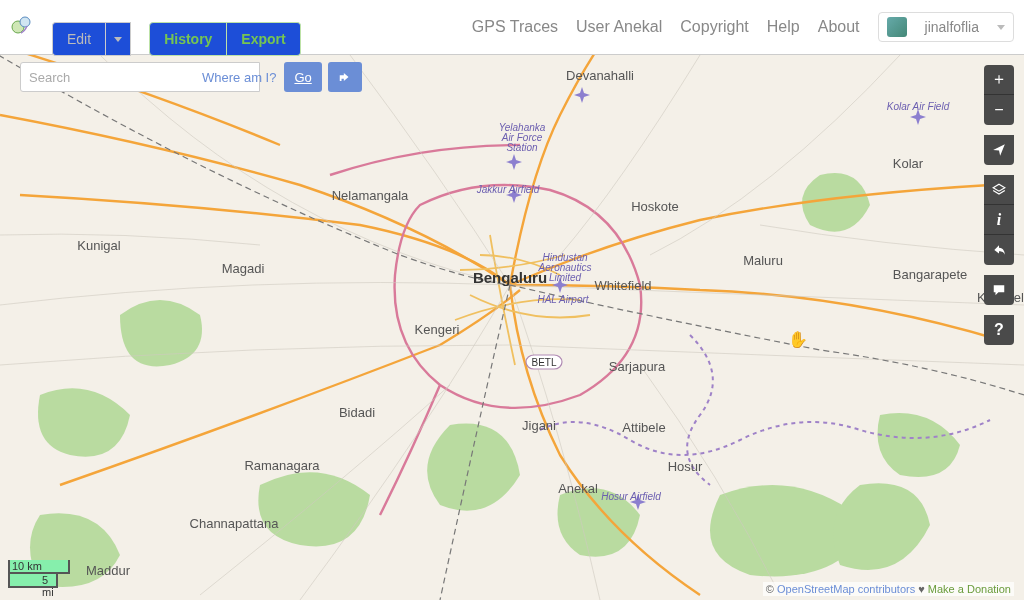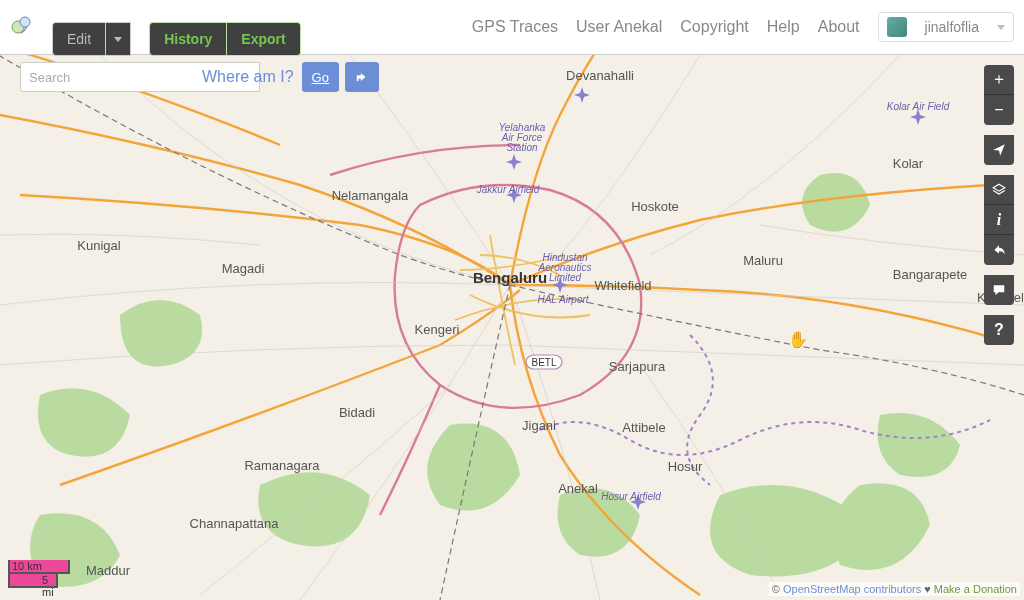--- a/index.html
+++ b/index.html
@@ -17,21 +17,21 @@
   z-index: 30;
 }
 .brand { display: flex; align-items: center; gap: 6px; font-weight: 700; font-size: 17px; color: #222; }
 .brand svg { width: 24px; height: 24px; }
 
 .btn-group { display: inline-flex; margin-left: 18px; }
 .btn {
   height: 34px;
   padding: 0 14px;
   font-size: 14px;
-  background: #404040;
+  background: #1d4ed8;
   border: 1px solid #ccc;
   display: inline-flex;
   align-items: center;
   cursor: pointer;
   margin-top: 24px;
 }
 .btn.green { color: #76c551; border-color: #bde2a7; font-weight: bold; }
 .btn.edit { color: #bbb; border-top-left-radius: 4px; border-bottom-left-radius: 4px; border-right: none; }
 .btn.edit-arrow { border-left: 1px solid #ccc; color: #bbb; padding: 0 8px; }
 .btn.history { border-top-left-radius: 4px; border-bottom-left-radius: 4px; }
@@ -54,21 +54,21 @@
   height: 30px;
   padding: 0 8px;
   font-size: 13px;
   border: 1px solid #ccc;
   border-radius: 3px 0 0 3px;
   color: #333;
   background:#fff;
   text-align:left;
 }
 .search-input::placeholder { color: #aaa; }
-.where { font-size: 16px; color: #6b8ed6; margin-left:-58px; margin-right:8px; align-self:center; z-index:1; cursor:pointer; }
+.where { font-size: 13px; color: #6b8ed6; margin-left:-58px; margin-right:8px; align-self:center; z-index:1; cursor:pointer; }
 .btn-go, .btn-dir {
   height: 30px;
   padding: 0 10px;
   border: none;
   color: #fff;
   background: #6b8ed6;
   font-size: 13px;
   cursor: pointer;
   display:inline-flex;
   align-items:center;
@@ -120,28 +120,28 @@
 .side-gap { height: 10px; }
 .side-btn:first-child { border-top-left-radius: 4px; border-top-right-radius: 4px; }
 .side-btn.last { border-bottom-left-radius: 4px; border-bottom-right-radius: 4px; border-bottom:none;}
 
 
 .scale {
   position: absolute;
   left: 8px; bottom: 12px;
   z-index: 30;
 }
-.scale .bar { border: 2px solid #555; border-top:none; background: #ec4899; font-size: 11px; padding: 0 2px; height:14px; line-height:12px; color:#333; }
+.scale .bar { border: 2px solid #555; border-top:none; background: #86efac; font-size: 11px; padding: 0 2px; height:14px; line-height:12px; color:#333; }
 .scale .bar.km { width: 62px; }
 .scale .bar.mi { width: 50px; padding-left: 32px; }
 
 
 .attrib {
   position: absolute;
-  right: 4px; bottom: 4px;
+  right: 10px; bottom: 4px;
   font-size: 11px;
   color: #666;
   z-index: 30;
   background: rgba(255,255,255,0.7);
   padding: 1px 3px;
 }
 .attrib a { color: #6b8ed6; text-decoration: none; cursor:pointer; }
 .attrib .make { color: #6a9c3c; }
 
 

